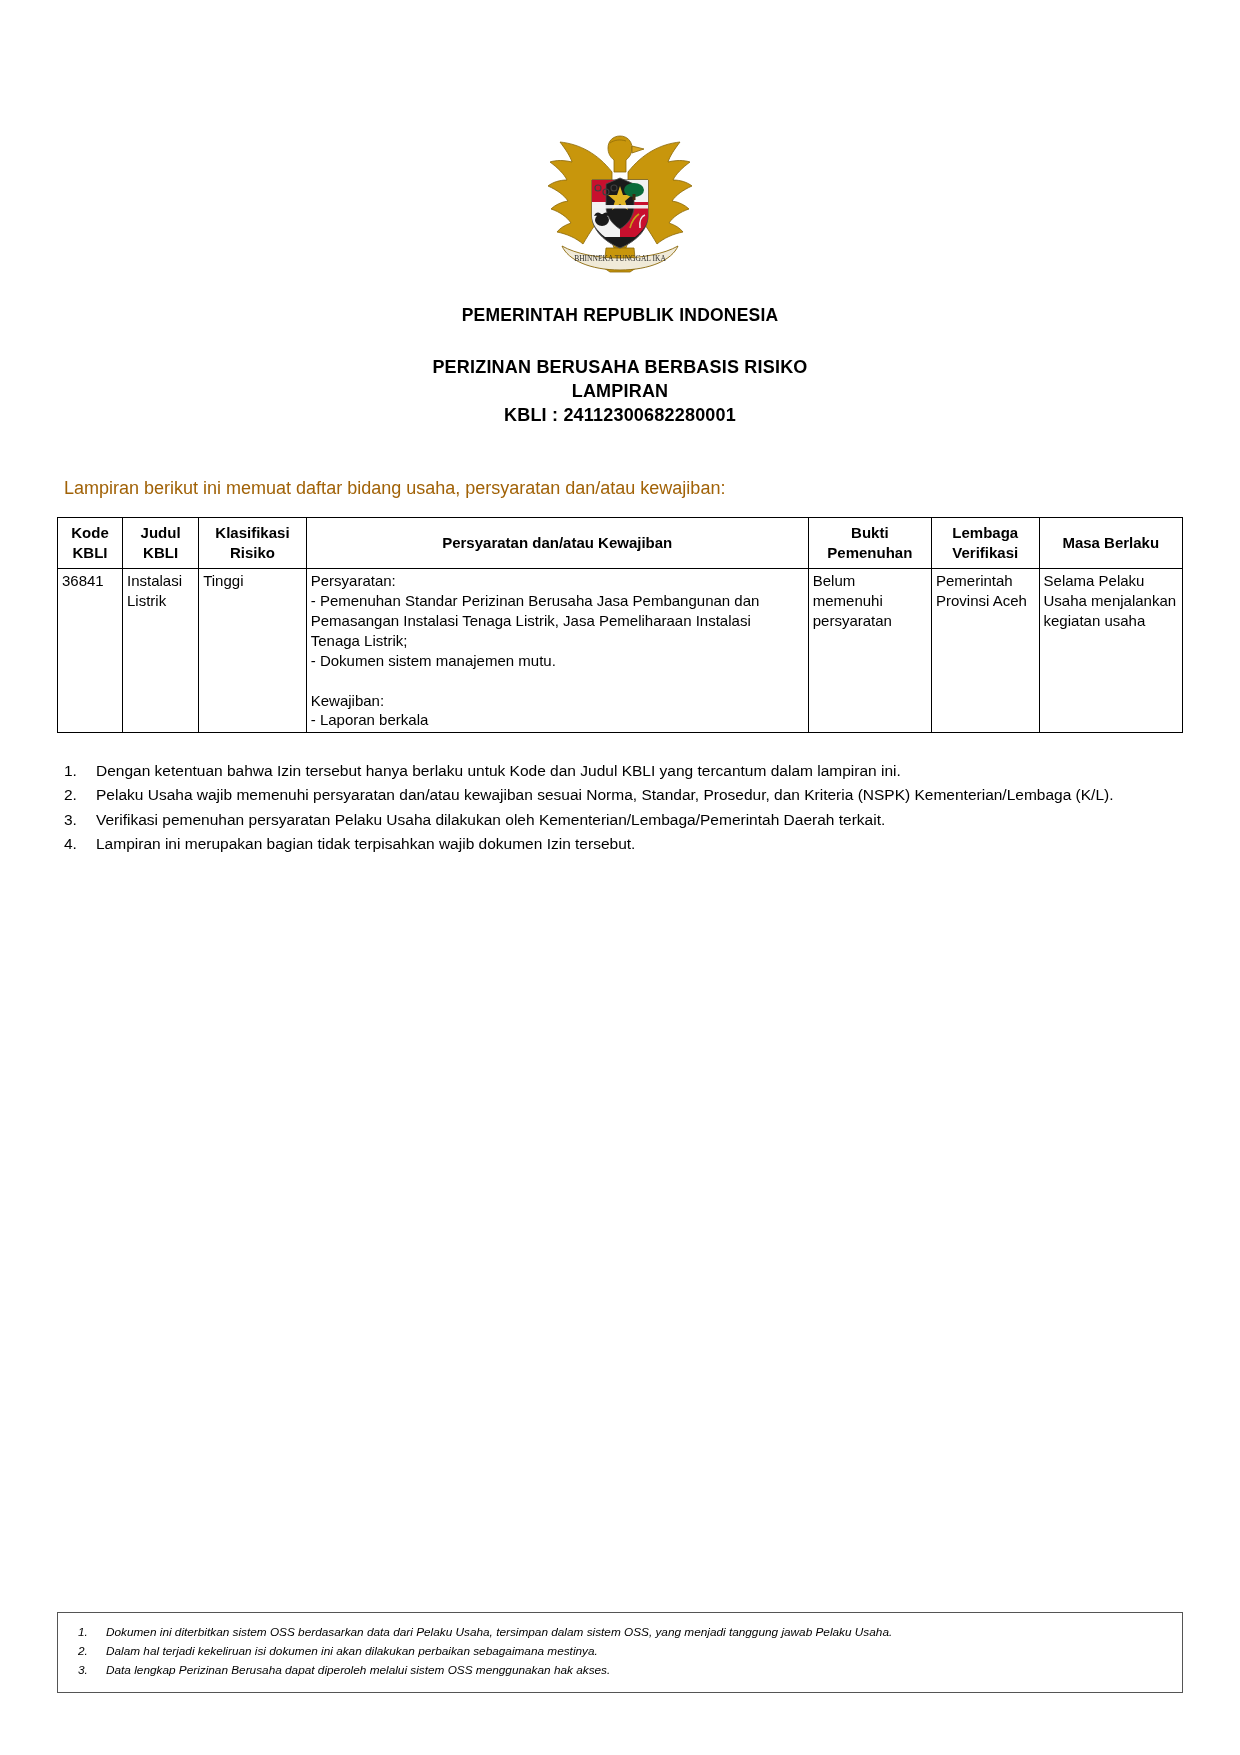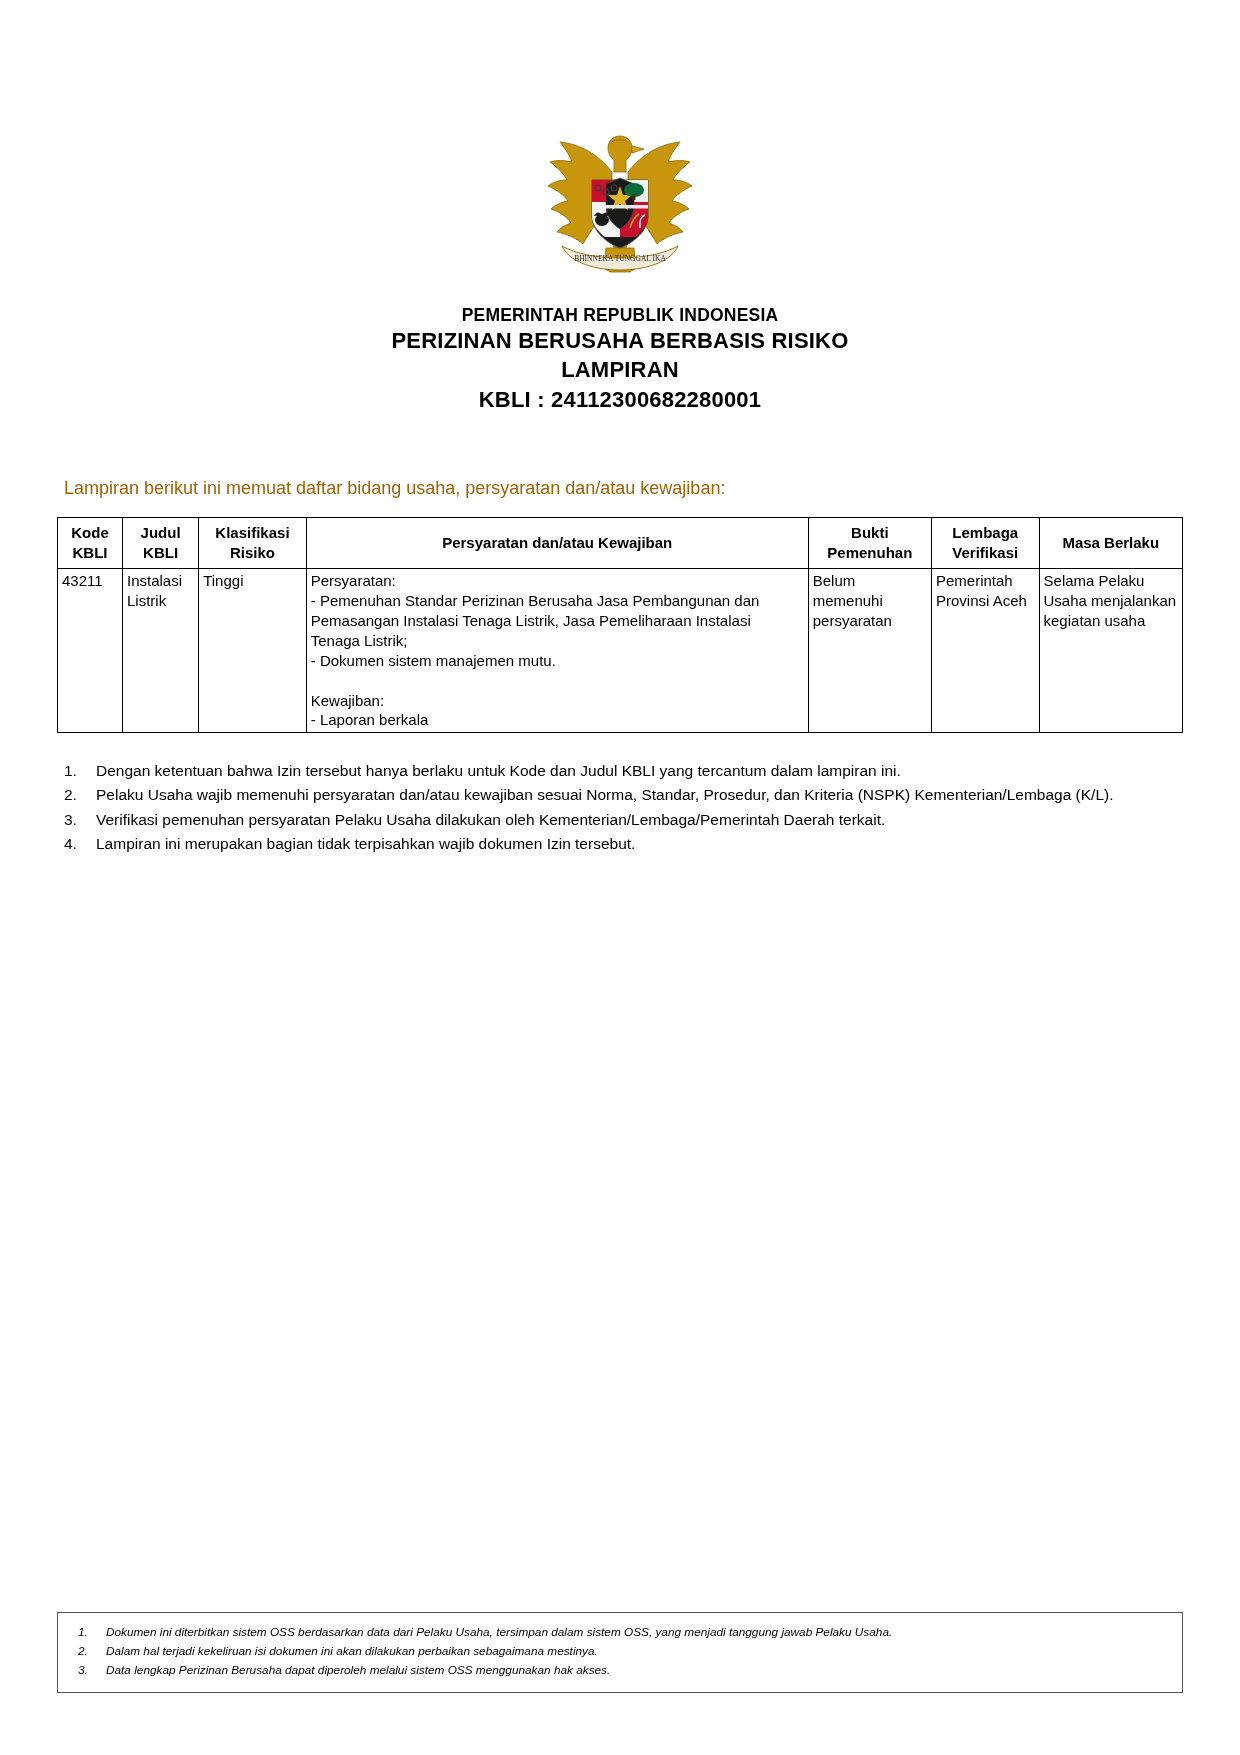--- a/index.html
+++ b/index.html
@@ -43,23 +43,24 @@
     position: absolute;
     top: 305px;
     left: 0;
     width: 1240px;
     text-align: center;
   }
   .h-gov {
     font-size: 17.5px;
     font-weight: bold;
     letter-spacing: 0.2px;
+    margin-bottom: 30px;
   }
   .h-title {
-    font-size: 22px;
+    font-size: 18px;
     font-weight: bold;
     line-height: 1.33;
     letter-spacing: 0.2px;
   }
 
   
   .intro {
     position: absolute;
     top: 478px;
     left: 64px;
@@ -279,21 +280,21 @@
           </th>
           <th>
             <div>Lembaga</div>
             <div>Verifikasi</div>
           </th>
           <th>Masa Berlaku</th>
         </tr>
       </thead>
       <tbody>
         <tr class="row-body">
-          <td class="cell">43211</td>
+          <td class="cell">36841</td>
           <td class="cell">Instalasi Listrik</td>
           <td class="cell">Tinggi</td>
           <td class="cell pers-body">Persyaratan:
 - Pemenuhan Standar Perizinan Berusaha Jasa Pembangunan dan Pemasangan Instalasi Tenaga Listrik, Jasa Pemeliharaan Instalasi Tenaga Listrik;
 - Dokumen sistem manajemen mutu.
 
 Kewajiban:
 - Laporan berkala</td>
           <td class="cell">Belum memenuhi persyaratan</td>
           <td class="cell">Pemerintah Provinsi Aceh</td>

